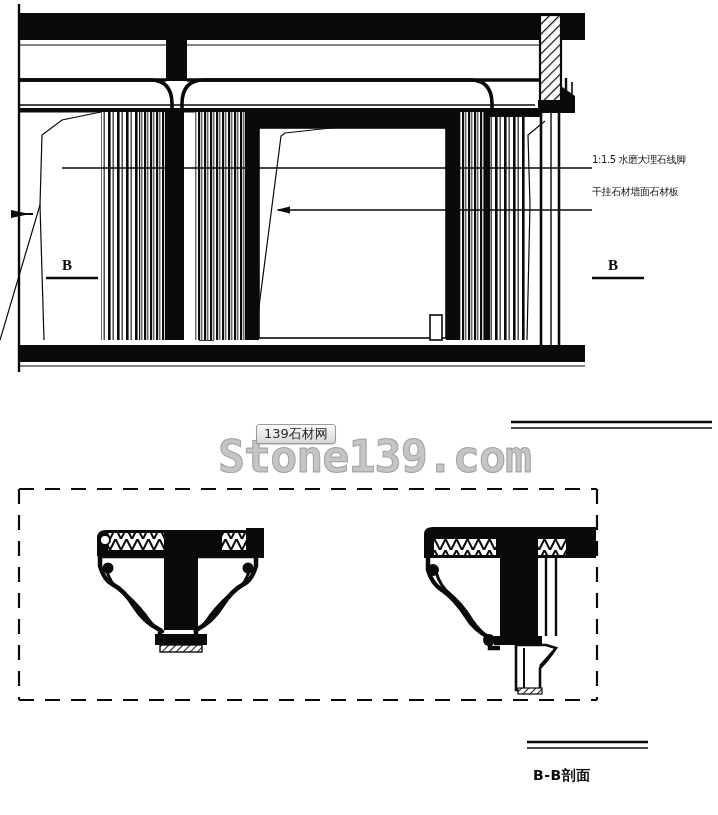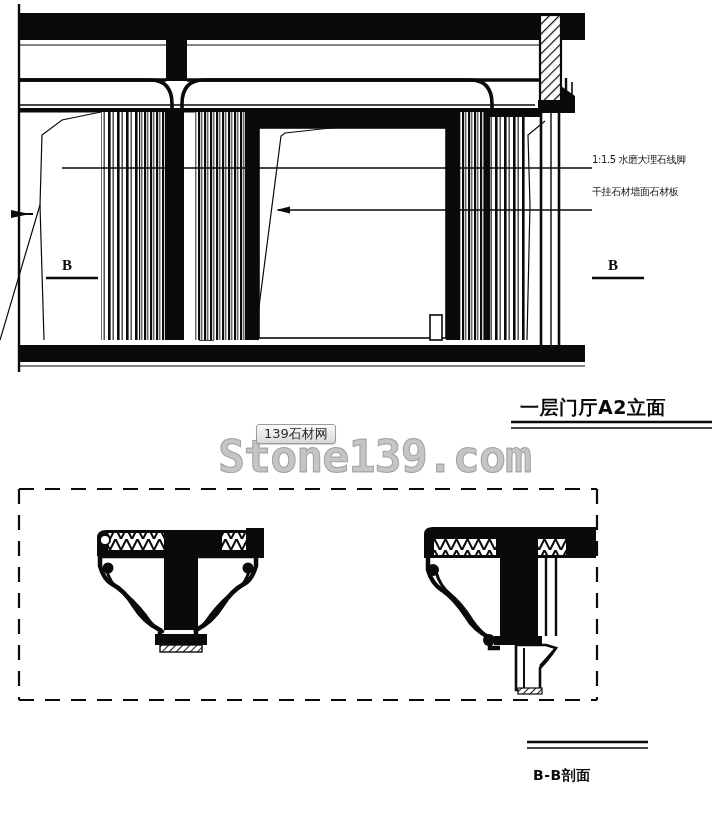--- a/index.html
+++ b/index.html
@@ -226,21 +226,20 @@
   </svg>
 
   <div class="lbl cjk note-txt" style="left:592px;top:155px;">1:1.5 水磨大理石线脚</div>
 
   <div class="lbl cjk note-txt" style="left:592px;top:187px;">干挂石材墙面石材板</div>
 
   <div class="lbl sec-mark" style="left:62px;top:258px;">B</div>
 
   <div class="lbl sec-mark" style="left:608px;top:258px;">B</div>
 
-  <div class="lbl cjk title-el">一层门厅A2立面</div>
 
   <div class="lbl cjk title-sec">B-B剖面</div>
 
 
   <div class="wm">
     <div class="wm-text">Stone139.com</div>
     <div class="wm-badge">139石材网</div>
   </div>
 
 </div>

